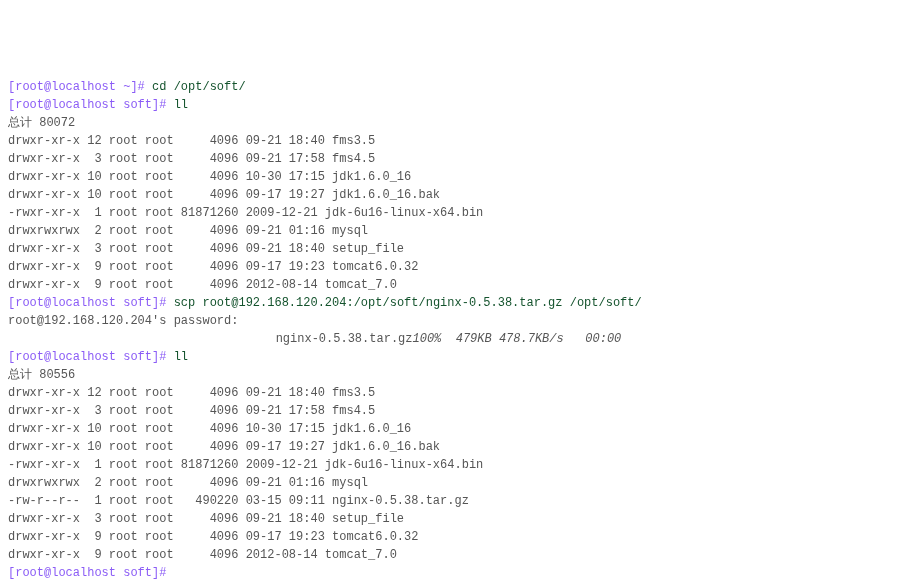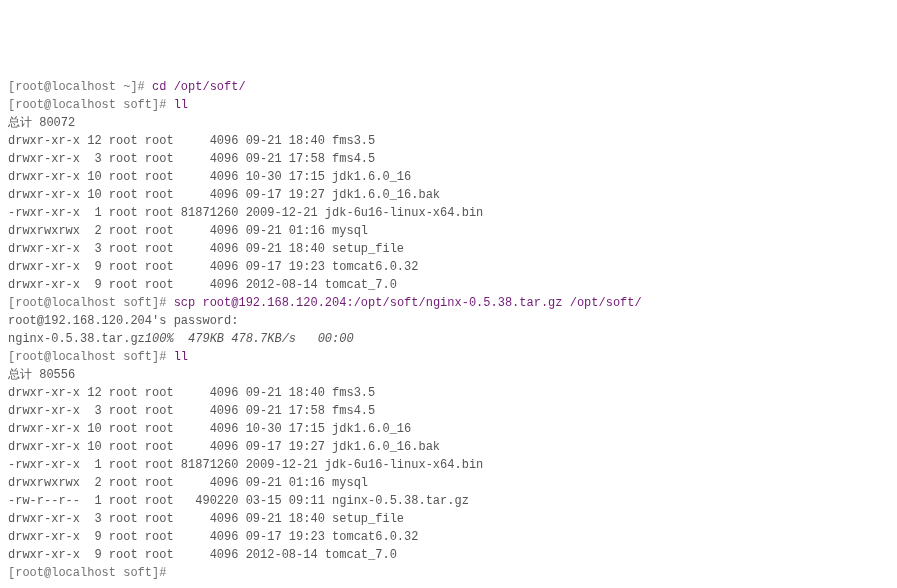--- a/index.html
+++ b/index.html
@@ -13,28 +13,28 @@
       font-size: 12px;
       line-height: 18px;
       color: #555555;
       padding: 6px 8px;
       white-space: pre;
     }
     .line {
       display: block;
     }
     .green {
-      color: #701a75;
+      color: #14532d;
     }
     .prompt-part {
-      color: #737373;
+      color: #8b5cf6;
     }
     .transfer-line {
       display: flex;
-      justify-content: flex-start;
+      justify-content: center;
     }
     .transfer-stats {
       text-align: right;
       font-style: italic;
     }
   </style>
 </head>
 <body>
 
 

